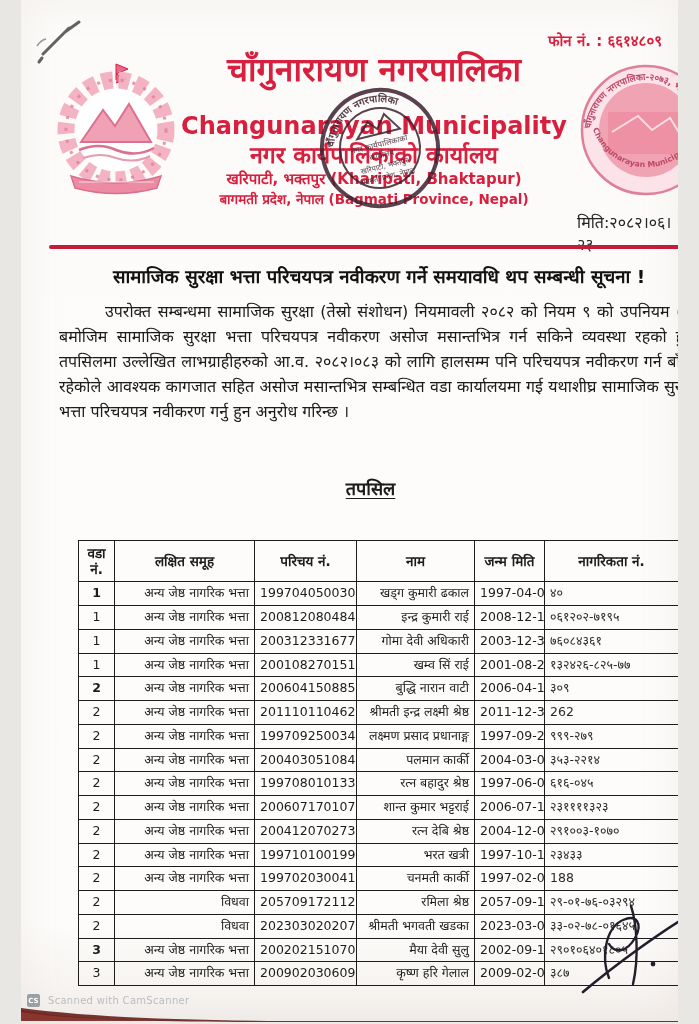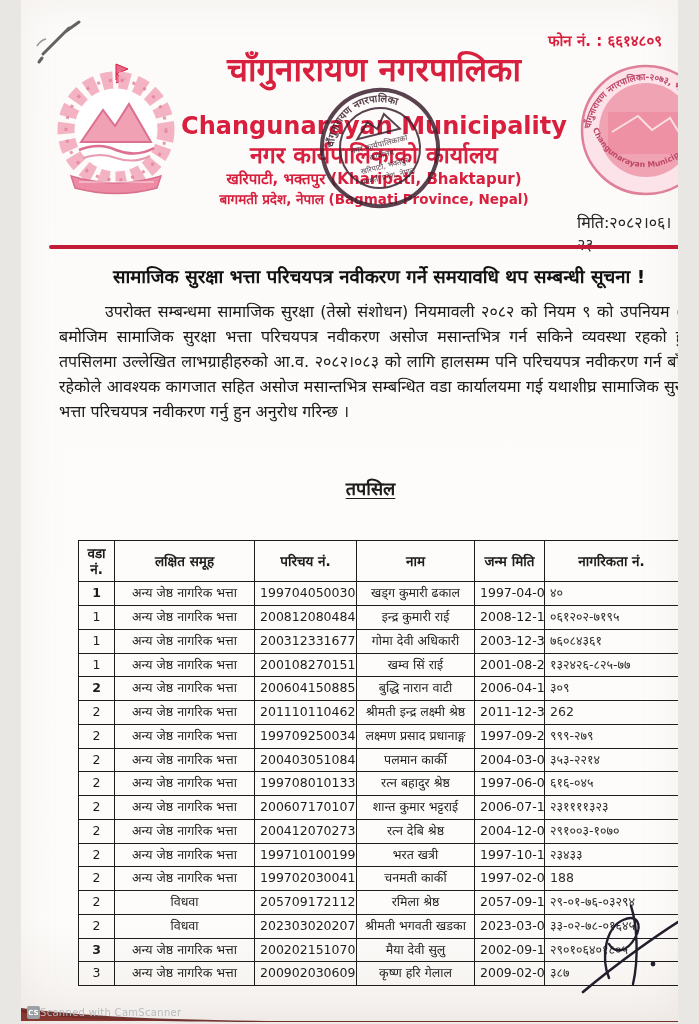--- a/index.html
+++ b/index.html
@@ -29,29 +29,29 @@
   .paras p{margin:0;text-indent:46px;}
   .tapasil{position:absolute;left:0;top:476px;width:699px;text-align:center;font-size:18px;font-weight:bold;}
   .tapasil span{text-decoration:underline;text-underline-offset:3px;}
   
   table.ben{position:absolute;left:57px;top:540px;width:600px;border-collapse:collapse;table-layout:fixed;}
   table.ben th,table.ben td{border:1.6px solid #1d1d1d;overflow:hidden;}
   table.ben th{font-size:13.5px;font-weight:bold;padding:4px 2px;line-height:1.2;}
   table.ben td{font-size:12.5px;padding:2px 5px;line-height:1.5;white-space:nowrap;}
   td.c0{text-align:center;}
   td.c0.ward-first{font-weight:bold;}
-  td.c1,td.c3{text-align:center;}
+  td.c1,td.c3{text-align:right;}
   td.c2{text-align:left;font-size:12.5px;}
   td.c4{text-align:center;}
   td.c5{text-align:left;color:#2b2b2b;}
   .signature{position:absolute;left:558px;top:880px;}
   
   .corner-scribble{position:absolute;left:14px;top:16px;}
   .bottom-shadow{position:absolute;left:0;bottom:0;width:699px;height:22px;pointer-events:none;}
-  .watermark{position:absolute;left:6px;bottom:5px;display:flex;align-items:center;gap:0;}
+  .watermark{position:absolute;left:6px;bottom:17px;display:flex;align-items:center;gap:8px;}
   .wm-badge{width:13px;height:13px;background:#9aa0a3;color:#fff;font-size:7px;font-weight:bold;
     display:flex;align-items:center;justify-content:center;border-radius:2px;}
   .wm-text{font-size:10px;color:#b9bdbf;letter-spacing:.3px;}
 </style>
 </head>
 <body>
 
 <div class="page">
 
   <svg class="corner-scribble" width="70" height="55" viewBox="0 0 70 55">

